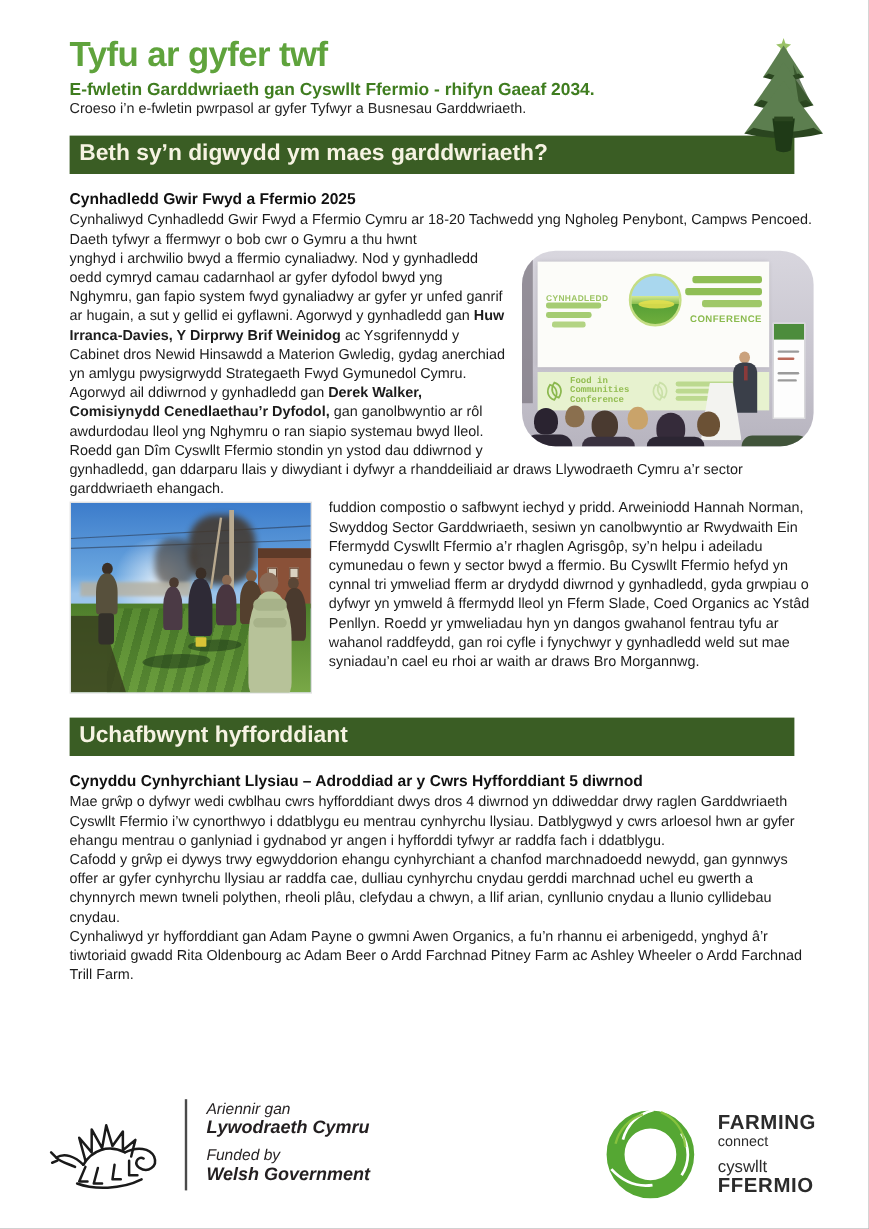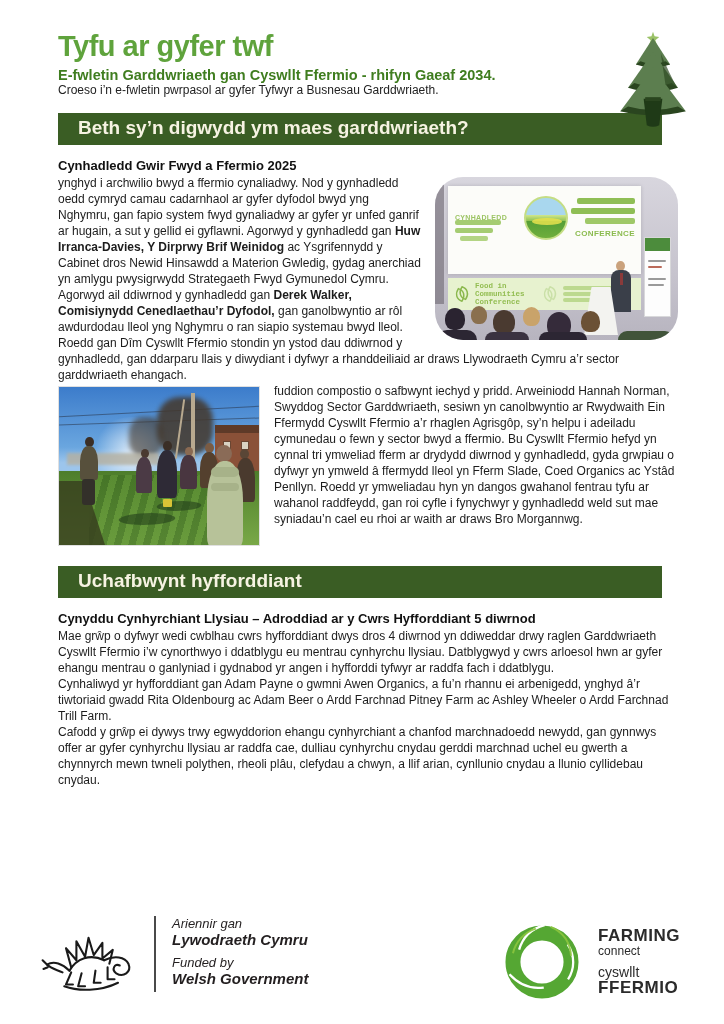--- a/index.html
+++ b/index.html
@@ -10,21 +10,21 @@
     padding:30px 46px 0 58px; overflow:hidden; margin:0 auto;
   }
   
   .title { color:#5fa33c; font-size:29px; font-weight:bold; letter-spacing:-0.5px; }
   .subtitle { color:#3f7d1f; font-size:14.5px; font-weight:bold; margin-top:4px; }
   .intro { font-size:12px; color:#222; }
   .tree { position:absolute; top:30px; right:32px; width:78px; height:100px; }
   
   .banner {
     background:#3a5d24; color:#f6f3e2; font-size:19px; font-weight:bold;
-    padding:4px 20px 6px; margin-top:16px; width:604px;
+    padding:4px 8px 6px; margin-top:16px; width:604px;
   }
   
   .article { margin-top:13px; }
   h3.art-head { font-size:13px; font-weight:bold; color:#111; margin-bottom:2px; }
   .body-text, .body-text p, p.bt { font-size:12px; line-height:16px; color:#1c1c1c; }
   p.bt { margin:0; }
   b.inline-bold { font-weight:bold; }
   .clearfix::after { content:""; display:block; clear:both; }
   
   .photo-conf {
@@ -118,20 +118,21 @@
     <path d="M38,88 L62,88 L58,122 Q50,126 42,122 Z" fill="#1f3a17"></path>
     <rect x="40" y="86" width="20" height="5" fill="#2a451f"></rect>
   </svg>
 
   <div class="intro">Croeso i’n e-fwletin pwrpasol ar gyfer Tyfwyr a Busnesau Garddwriaeth.</div>
 
   <div class="banner">Beth sy’n digwydd ym maes garddwriaeth?</div>
 
   <div class="article">
     <h3 class="art-head">Cynhadledd Gwir Fwyd a Ffermio 2025</h3>
+    <p class="bt">Cynhaliwyd Cynhadledd Gwir Fwyd a Ffermio Cymru ar 18-20 Tachwedd yng Ngholeg Penybont, Campws Pencoed. Daeth tyfwyr a ffermwyr o bob cwr o Gymru a thu hwnt</p>
 
     <div class="body-text clearfix">
 
       <div class="photo-conf">
         <div class="cp-darkleft"></div>
         <div class="cp-screen">
           <div class="cp-ltxt">CYNHADLEDD</div>
           <div class="cp-blurbar" style="left:7px;top:34px;width:46px;height:5px;background:#a5cc72;"></div>
           <div class="cp-blurbar" style="left:7px;top:42px;width:38px;height:5px;background:#a5cc72;"></div>
           <div class="cp-blurbar" style="left:12px;top:50px;width:28px;height:5px;background:#b3d484;"></div>
@@ -235,22 +236,22 @@
 
       <p class="bt">fuddion compostio o safbwynt iechyd y pridd. Arweiniodd Hannah Norman, Swyddog Sector Garddwriaeth, sesiwn yn canolbwyntio ar Rwydwaith Ein Ffermydd Cyswllt Ffermio a’r rhaglen Agrisgôp, sy’n helpu i adeiladu cymunedau o fewn y sector bwyd a ffermio. Bu Cyswllt Ffermio hefyd yn cynnal tri ymweliad fferm ar drydydd diwrnod y gynhadledd, gyda grwpiau o dyfwyr yn ymweld â ffermydd lleol yn Fferm Slade, Coed Organics ac Ystâd Penllyn. Roedd yr ymweliadau hyn yn dangos gwahanol fentrau tyfu ar wahanol raddfeydd, gan roi cyfle i fynychwyr y gynhadledd weld sut mae syniadau’n cael eu rhoi ar waith ar draws Bro Morgannwg.</p>
     </div>
   </div>
 
   <div class="banner">Uchafbwynt hyfforddiant</div>
 
   <div class="article">
     <h3 class="art-head">Cynyddu Cynhyrchiant Llysiau – Adroddiad ar y Cwrs Hyfforddiant 5 diwrnod</h3>
     <p class="bt">Mae grŵp o dyfwyr wedi cwblhau cwrs hyfforddiant dwys dros 4 diwrnod yn ddiweddar drwy raglen Garddwriaeth Cyswllt Ffermio i’w cynorthwyo i ddatblygu eu mentrau cynhyrchu llysiau. Datblygwyd y cwrs arloesol hwn ar gyfer ehangu mentrau o ganlyniad i gydnabod yr angen i hyfforddi tyfwyr ar raddfa fach i ddatblygu.</p>
+    <p class="bt">Cafodd y grŵp ei dywys trwy egwyddorion ehangu cynhyrchiant a chanfod marchnadoedd newydd, gan gynnwys offer ar gyfer cynhyrchu llysiau ar raddfa cae, dulliau cynhyrchu cnydau gerddi marchnad uchel eu gwerth a chynnyrch mewn twneli polythen, rheoli plâu, clefydau a chwyn, a llif arian, cynllunio cnydau a llunio cyllidebau cnydau.</p>
     <p class="bt">Cynhaliwyd yr hyfforddiant gan Adam Payne o gwmni Awen Organics, a fu’n rhannu ei arbenigedd, ynghyd â’r tiwtoriaid gwadd Rita Oldenbourg ac Adam Beer o Ardd Farchnad Pitney Farm ac Ashley Wheeler o Ardd Farchnad Trill Farm.</p>
-    <p class="bt">Cafodd y grŵp ei dywys trwy egwyddorion ehangu cynhyrchiant a chanfod marchnadoedd newydd, gan gynnwys offer ar gyfer cynhyrchu llysiau ar raddfa cae, dulliau cynhyrchu cnydau gerddi marchnad uchel eu gwerth a chynnyrch mewn twneli polythen, rheoli plâu, clefydau a chwyn, a llif arian, cynllunio cnydau a llunio cyllidebau cnydau.</p>
   </div>
 
   <div class="footer">
     <div class="wg">
       <svg width="104" height="92" viewBox="0 0 120 100" aria-hidden="true">
         <g fill="none" stroke="#1a1a1a" stroke-width="2.4" stroke-linecap="round" stroke-linejoin="round">
           <path d="M34,60 C42,46 58,40 74,48"></path>
           <path d="M36,56 L30,34 L42,48 L42,26 L52,44 L56,22 L62,42 L72,28 L72,46 L84,36 L80,52"></path>
           <path d="M34,60 C26,52 16,48 8,53 C13,58 20,59 26,62"></path>
           <path d="M8,53 L3,48 M9,56 L4,58"></path>

